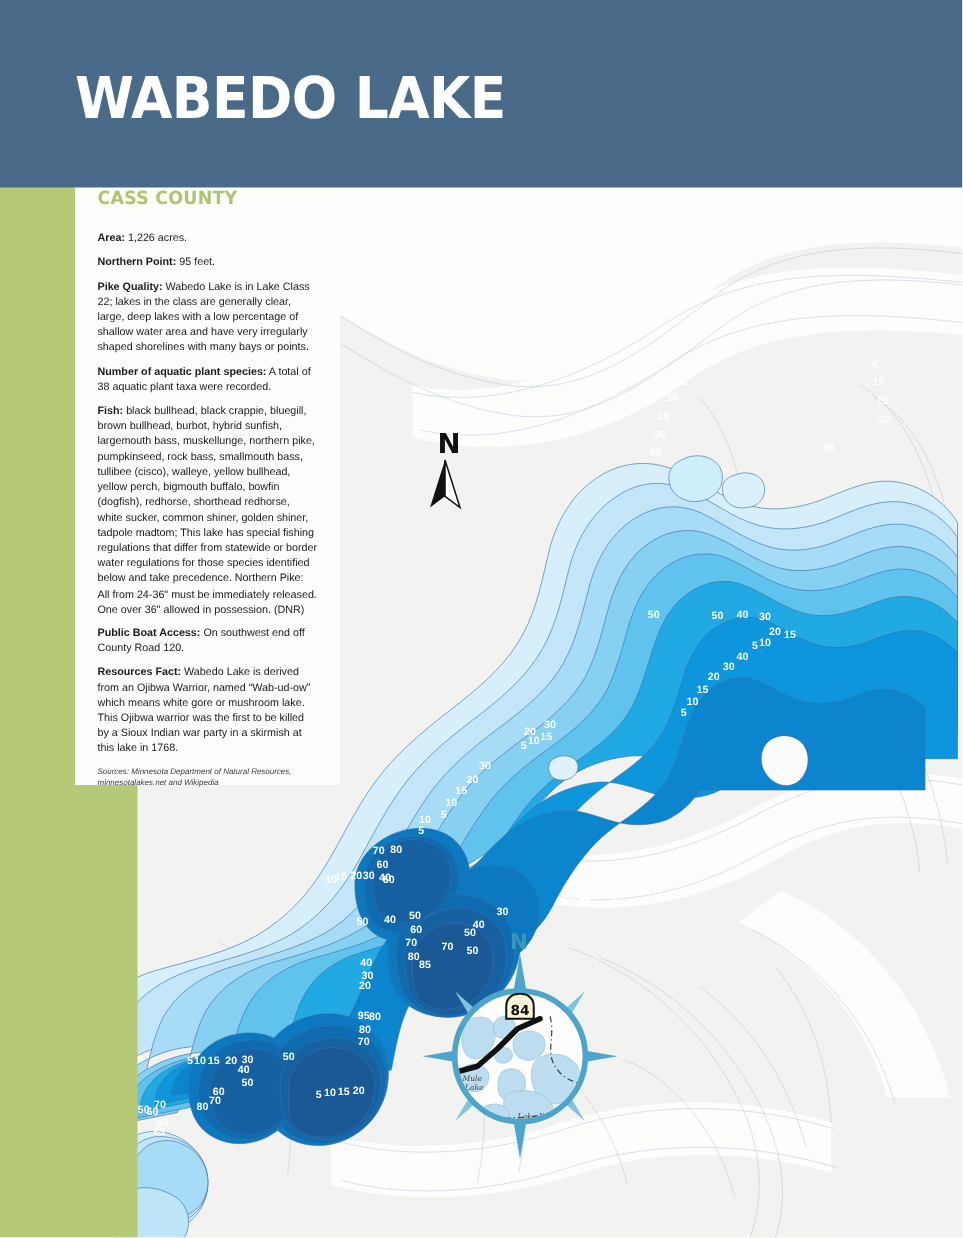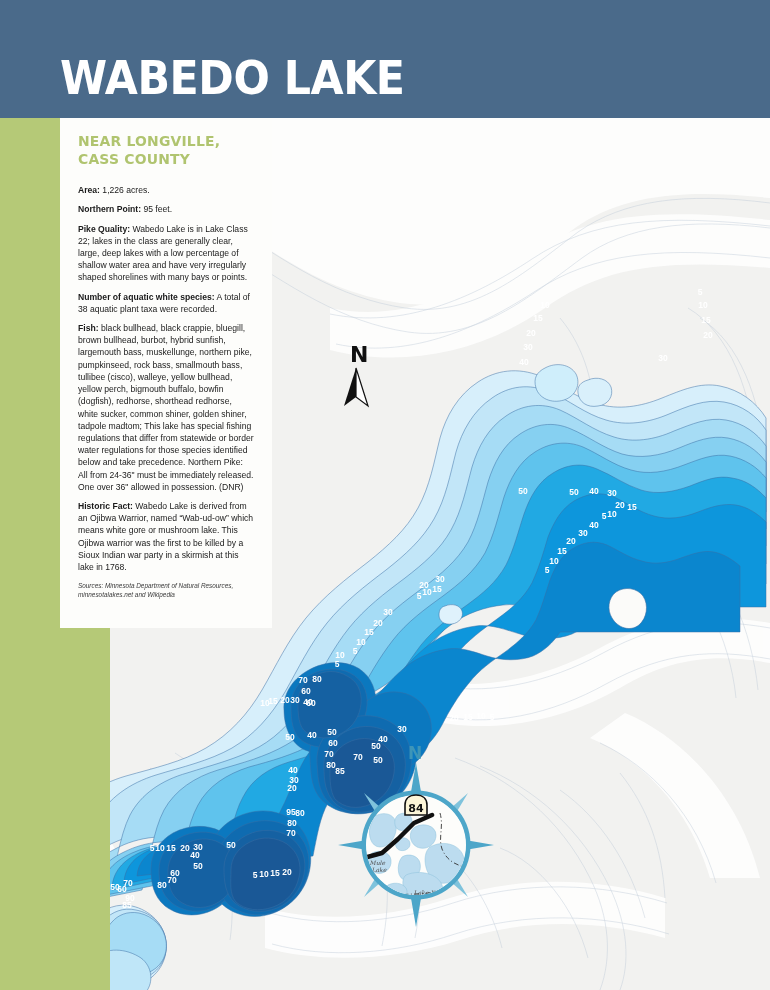--- a/index.html
+++ b/index.html
@@ -1,20 +1,20 @@
 <!DOCTYPE html>
 <html><head>
 <meta charset="utf-8">
 <style>
   html,body{margin:0;padding:0;background:#fff;}
   body{font-family:"Liberation Sans",sans-serif;}
   #page{position:relative;width:770px;height:990px;overflow:hidden;background:#f2f2f0;}
 
   
-  .header{position:absolute;left:0;top:0;width:770px;height:118px;background:#4a6a8a;z-index:40;text-align:center;}
+  .header{position:absolute;left:0;top:0;width:770px;height:150px;background:#4a6a8a;z-index:40;text-align:center;}
   .header-title{position:absolute;left:60px;top:55px;font-size:46px;font-weight:bold;color:#ffffff;
     letter-spacing:-0.5px;line-height:1;font-family:"DejaVu Sans",sans-serif;transform:scaleX(0.93);transform-origin:left top;}
 
   
   .green-band{position:absolute;left:0;top:118px;width:110px;height:872px;background:#b5c977;z-index:20;}
 
   
   .map{position:absolute;left:0;top:118px;width:668px;height:872px;z-index:10;background:#f2f2f0;}
   .map svg{display:block;}
 
@@ -404,23 +404,24 @@
 
   <div class="card">
     <div class="card-title">
       <span>NEAR LONGVILLE,</span><br>
       <span>CASS COUNTY</span>
     </div>
     <div id="facts-list">
         <p class="fact"><b>Area:</b> 1,226 acres.</p>
         <p class="fact"><b>Northern Point:</b> 95 feet.</p>
         <p class="fact"><b>Pike Quality:</b> Wabedo Lake is in Lake Class 22; lakes in the class are generally clear, large, deep lakes with a low percentage of shallow water area and have very irregularly shaped shorelines with many bays or points.</p>
-        <p class="fact"><b>Number of aquatic white species:</b> A total of 38 aquatic plant taxa were recorded.</p>
+        <p class="fact"><b>Number of aquatic plant species:</b> A total of 38 aquatic plant taxa were recorded.</p>
         <p class="fact"><b>Fish:</b> black bullhead, black crappie, bluegill, brown bullhead, burbot, hybrid sunfish, largemouth bass, muskellunge, northern pike, pumpkinseed, rock bass, smallmouth bass, tullibee (cisco), walleye, yellow bullhead, yellow perch, bigmouth buffalo, bowfin (dogfish), redhorse, shorthead redhorse, white sucker, common shiner, golden shiner, tadpole madtom; This lake has special fishing regulations that differ from statewide or border water regulations for those species identified below and take precedence. Northern Pike: All from 24-36" must be immediately released. One over 36" allowed in possession. (DNR)</p>
-        <p class="fact"><b>Historic Fact:</b> Wabedo Lake is derived from an Ojibwa Warrior, named “Wab-ud-ow” which means white gore or mushroom lake. This Ojibwa warrior was the first to be killed by a Sioux Indian war party in a skirmish at this lake in 1768.</p>
+        <p class="fact"><b>Public Boat Access:</b> On southwest end off County Road 120.</p>
+        <p class="fact"><b>Resources Fact:</b> Wabedo Lake is derived from an Ojibwa Warrior, named “Wab-ud-ow” which means white gore or mushroom lake. This Ojibwa warrior was the first to be killed by a Sioux Indian war party in a skirmish at this lake in 1768.</p>
       </div>
     <div class="sources">Sources: Minnesota Department of Natural Resources, minnesotalakes.net and Wikipedia</div>
   </div>
 
   <div class="north-arrow">
     <svg width="40" height="72" viewBox="0 0 40 72" xmlns="http://www.w3.org/2000/svg">
       <text x="14" y="22" font-family="DejaVu Sans, sans-serif" font-size="22" font-weight="bold" fill="#111">N</text>
       <path d="M20,28 L32,66 L20,57 Z" fill="#ffffff" stroke="#111" stroke-width="1.2"></path>
       <path d="M20,28 L8,66 L20,57 Z" fill="#111"></path>
     </svg>

